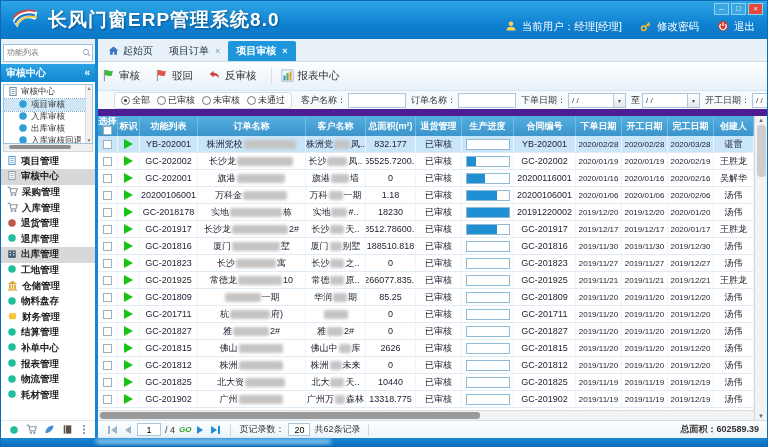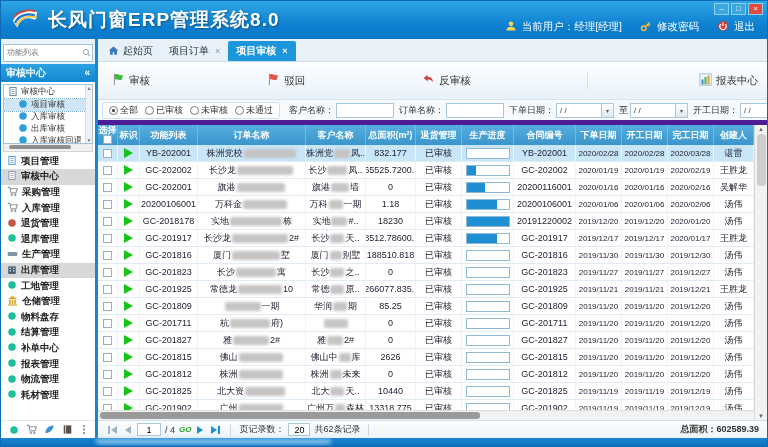--- a/index.html
+++ b/index.html
@@ -35,25 +35,25 @@
   .menu-item{display:flex;align-items:center;gap:4px;height:15.6px;padding-left:6px;font-size:9.5px;font-weight:bold;color:#222;white-space:nowrap;}
   .menu-item.sel{background:#d8d8d8;}
   .side-icons{height:18px;display:flex;align-items:center;justify-content:center;gap:7px;border-top:1px solid #e4e4e4;flex:0 0 auto;}
   
   .main{flex:1;display:flex;flex-direction:column;min-width:0;}
   .tabs{height:22px;background:#e8f1f8;display:flex;align-items:flex-end;padding-left:2px;flex:0 0 auto;}
   .tab{height:20px;display:flex;align-items:center;gap:4px;padding:0 8px;font-size:10px;color:#234;white-space:nowrap;cursor:default;}
   .tab.active{background:#1e96db;color:#fff;font-weight:bold;border-radius:2px 2px 0 0;}
   .tab .x{color:#7e9cb5;font-size:9px;margin-left:2px;}
   .tab.active .x{color:#fff;}
-  .toolbar{height:39px;background:linear-gradient(#fdfeff,#e9f2f9);border-top:1px solid #cddcea;border-bottom:1px solid #d5e4f0;display:flex;align-items:center;gap:2px;padding-left:10px;flex:0 0 auto;justify-content:space-between;}
+  .toolbar{height:30px;background:linear-gradient(#fdfeff,#e9f2f9);border-top:1px solid #cddcea;border-bottom:1px solid #d5e4f0;display:flex;align-items:center;gap:2px;padding-left:0;flex:0 0 auto;}
   .tbtn{display:flex;align-items:center;gap:4px;font-size:10.5px;color:#333;padding:2px 9px 2px 4px;cursor:default;}
   .tsep{width:1px;height:16px;background:#d2e0ec;margin:0 3px;}
-  .filterbar{height:25px;background:#f7fafd;border-bottom:5px solid #4c1d95;display:flex;align-items:center;font-size:9px;color:#333;
-             padding-left:4px;white-space:nowrap;overflow:hidden;flex:0 0 auto;}
+  .filterbar{height:25px;background:#f7fafd;border-bottom:7px solid #4c1d95;display:flex;align-items:center;font-size:9px;color:#333;
+             padding-left:16px;white-space:nowrap;overflow:hidden;flex:0 0 auto;}
   .radio-box{display:flex;align-items:center;background:#fff;border:1px solid #cfdfeb;border-radius:3px;height:17px;padding:0 6px;gap:7px;margin-right:4px;flex:0 0 auto;}
   .radio-it{display:flex;align-items:center;gap:2px;}
   .radio{width:9px;height:9px;border:1px solid #777;border-radius:50%;position:relative;background:#fff;flex:0 0 auto;}
   .radio.on::after{content:"";position:absolute;left:2px;top:2px;right:2px;bottom:2px;background:#333;border-radius:50%;}
   .f-label{margin:0 2px 0 5px;flex:0 0 auto;}
   .f-input{height:15px;border:1px solid #a9c7dd;background:#fff;width:58px;flex:0 0 auto;font-family:inherit;font-size:9px;padding:0 2px;}
   .f-date{height:15px;border:1px solid #a9c7dd;background:#fff;width:46px;font-size:8px;color:#333;display:inline-flex;align-items:center;padding-left:3px;flex:0 0 auto;}
   .f-drop{width:12px;height:15px;border:1px solid #a9c7dd;border-left:none;background:linear-gradient(#fefefe,#dfe9f1);font-size:6px;color:#555;display:inline-flex;align-items:center;justify-content:center;flex:0 0 auto;}
   
   .grid{flex:1;display:flex;min-height:0;position:relative;}
@@ -228,26 +228,20 @@
                 <circle cx="8" cy="8" r="6" fill="#c0574b"></circle>
               </svg></span>
             <span>退货管理</span>
           </div>
           <div class="menu-item">
             <span><svg width="10" height="10" viewBox="0 0 16 16">
                 <circle cx="8" cy="8" r="6" fill="#1fbf9c"></circle>
               </svg></span>
             <span>退库管理</span>
           </div>
-          <div class="menu-item">
-            <span><svg width="11" height="8" viewBox="0 0 16 10">
-                <rect x="1" y="2" width="14" height="6" rx="1.5" fill="#7d93a8"></rect>
-              </svg></span>
-            <span>生产管理</span>
-          </div>
           <div class="menu-item sel">
             <span><svg width="10" height="11" viewBox="0 0 16 16">
                 <rect x="2" y="3" width="12" height="12" fill="#44596e"></rect>
                 <rect x="4" y="5" width="2.4" height="2.2" fill="#cfe2f2"></rect>
                 <rect x="9.4" y="5" width="2.4" height="2.2" fill="#cfe2f2"></rect>
                 <rect x="4" y="9" width="2.4" height="2.2" fill="#cfe2f2"></rect>
                 <rect x="9.4" y="9" width="2.4" height="2.2" fill="#cfe2f2"></rect>
               </svg></span>
             <span>出库管理</span>
           </div>
@@ -265,20 +259,26 @@
                 <rect x="10.6" y="7" width="2.4" height="6" fill="#d9a62e"></rect>
                 <rect x="1.5" y="13.6" width="13" height="1.8" fill="#d9a62e"></rect>
               </svg></span>
             <span>仓储管理</span>
           </div>
           <div class="menu-item">
             <span><svg width="10" height="10" viewBox="0 0 16 16">
                 <circle cx="8" cy="8" r="6" fill="#1fbf9c"></circle>
               </svg></span>
             <span>物料盘存</span>
+          </div>
+          <div class="menu-item">
+            <span><svg width="11" height="11" viewBox="0 0 16 16">
+                <path d="M4 2 C2 6 2 9 4 12 L12 12 C14 9 14 6 12 2 C9 4 7 4 4 2 Z" fill="#f5c53a"></path>
+              </svg></span>
+            <span>财务管理</span>
           </div>
           <div class="menu-item">
             <span><svg width="10" height="10" viewBox="0 0 16 16">
                 <circle cx="8" cy="8" r="6" fill="#1fbf9c"></circle>
               </svg></span>
             <span>结算管理</span>
           </div>
           <div class="menu-item">
             <span><svg width="10" height="10" viewBox="0 0 16 16">
                 <circle cx="8" cy="8" r="6" fill="#1fbf9c"></circle>

